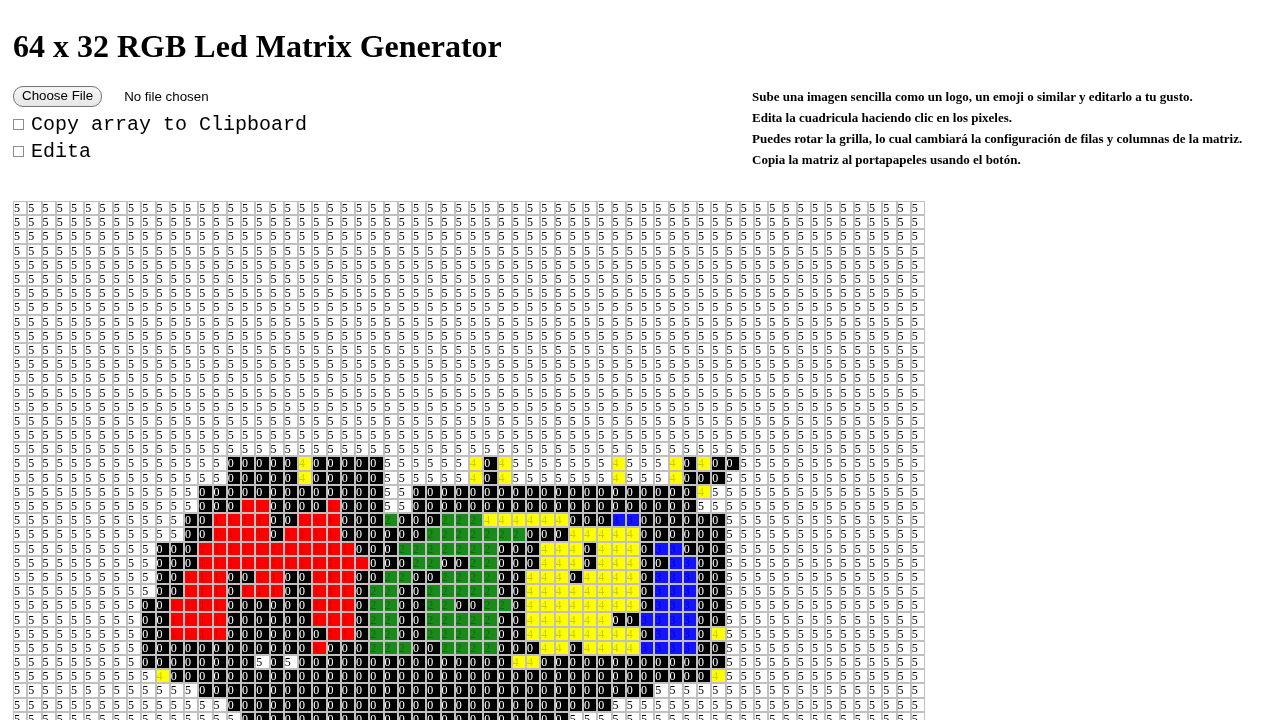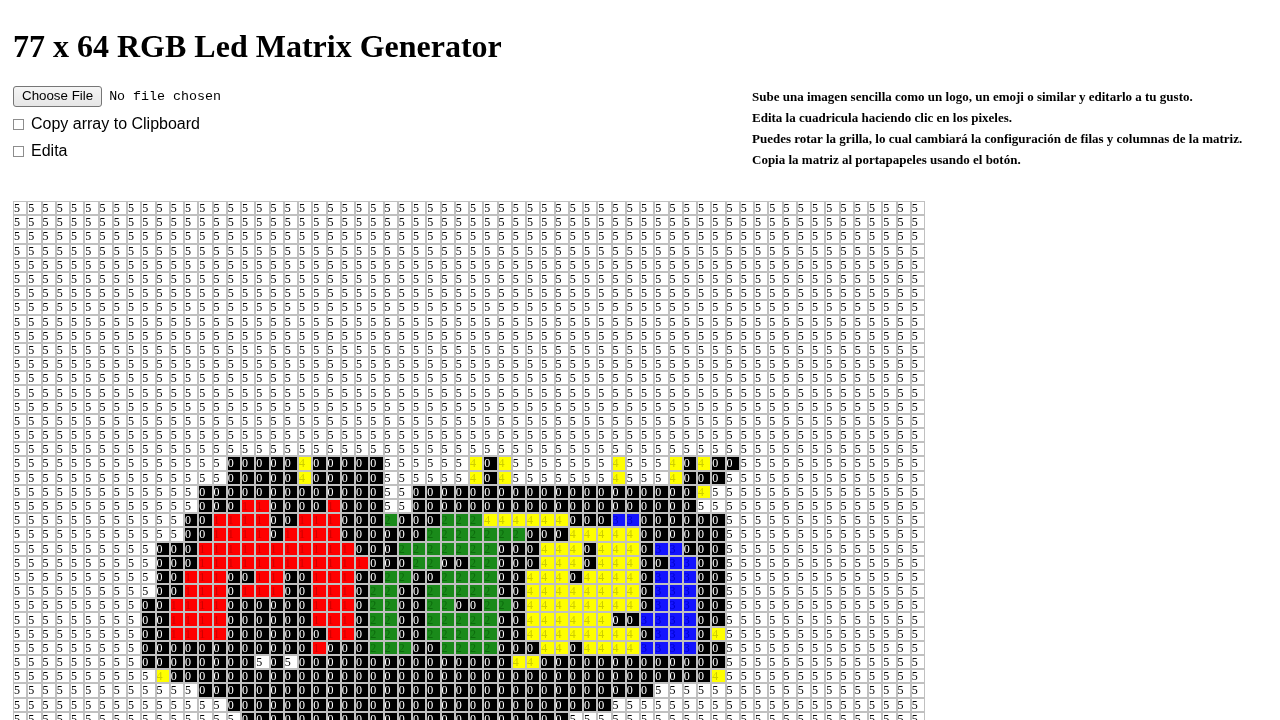--- a/index.html
+++ b/index.html
@@ -43,51 +43,51 @@
     display: flex;
     align-items: center;
     height: 22px;
     margin-bottom: 3px;
   }
   .choose-file-btn {
     font-family: "Liberation Sans", "DejaVu Sans", sans-serif;
     font-size: 13.33px;
     background: linear-gradient(#f5f5f5, #e6e6e6);
     border: 1px solid #767676;
-    border-radius: 3px;
+    border-radius: 10px;
     padding: 1px 8px 2px 8px;
     color: #000;
     line-height: 16px;
     cursor: default;
   }
   .no-file-text {
-    font-family: Liberation Mono, monospace;
+    font-family: Liberation Sans, sans-serif;
     font-size: 13.33px;
-    margin-left: 7px;
+    margin-left: 22px;
     color: #000;
   }
   .check-row {
     display: flex;
     align-items: center;
     margin-top: 7px;
     height: 20px;
   }
   .checkbox {
     width: 11px;
     height: 11px;
     border: 1px solid #8d8d8d;
     background: #ffffff;
     box-sizing: border-box;
     margin-right: 7px;
     flex: 0 0 auto;
     cursor: default;
   }
   .check-label {
-    font-family: Liberation Sans, sans-serif;
-    font-size: 16px;
+    font-family: Liberation Mono, monospace;
+    font-size: 20px;
     color: #000;
   }
   .instructions {
     position: absolute;
     left: 739px;
     top: 5px;
     width: 540px;
   }
   .instructions p {
     margin: 0 0 8px 0;
@@ -132,21 +132,21 @@
   td.c1 { background:#ff0000; color:#cc0000; }
   td.c2 { background:#1a8a1a; color:#0d6b0d; }
   td.c3 { background:#1414ff; color:#0000cc; }
   td.c4 { background:#ffff00; color:#cccc00; }
 </style>
 </head>
 <body>
 
 <div class="page">
 
-  <h1 id="page-title">77 x 64 RGB Led Matrix Generator</h1>
+  <h1 id="page-title">64 x 32 RGB Led Matrix Generator</h1>
 
   <div class="controls-row">
 
     <div class="left-controls">
 
       <div class="file-row">
         <span class="choose-file-btn">Choose File</span>
         <span class="no-file-text">No file chosen</span>
       </div>
 

